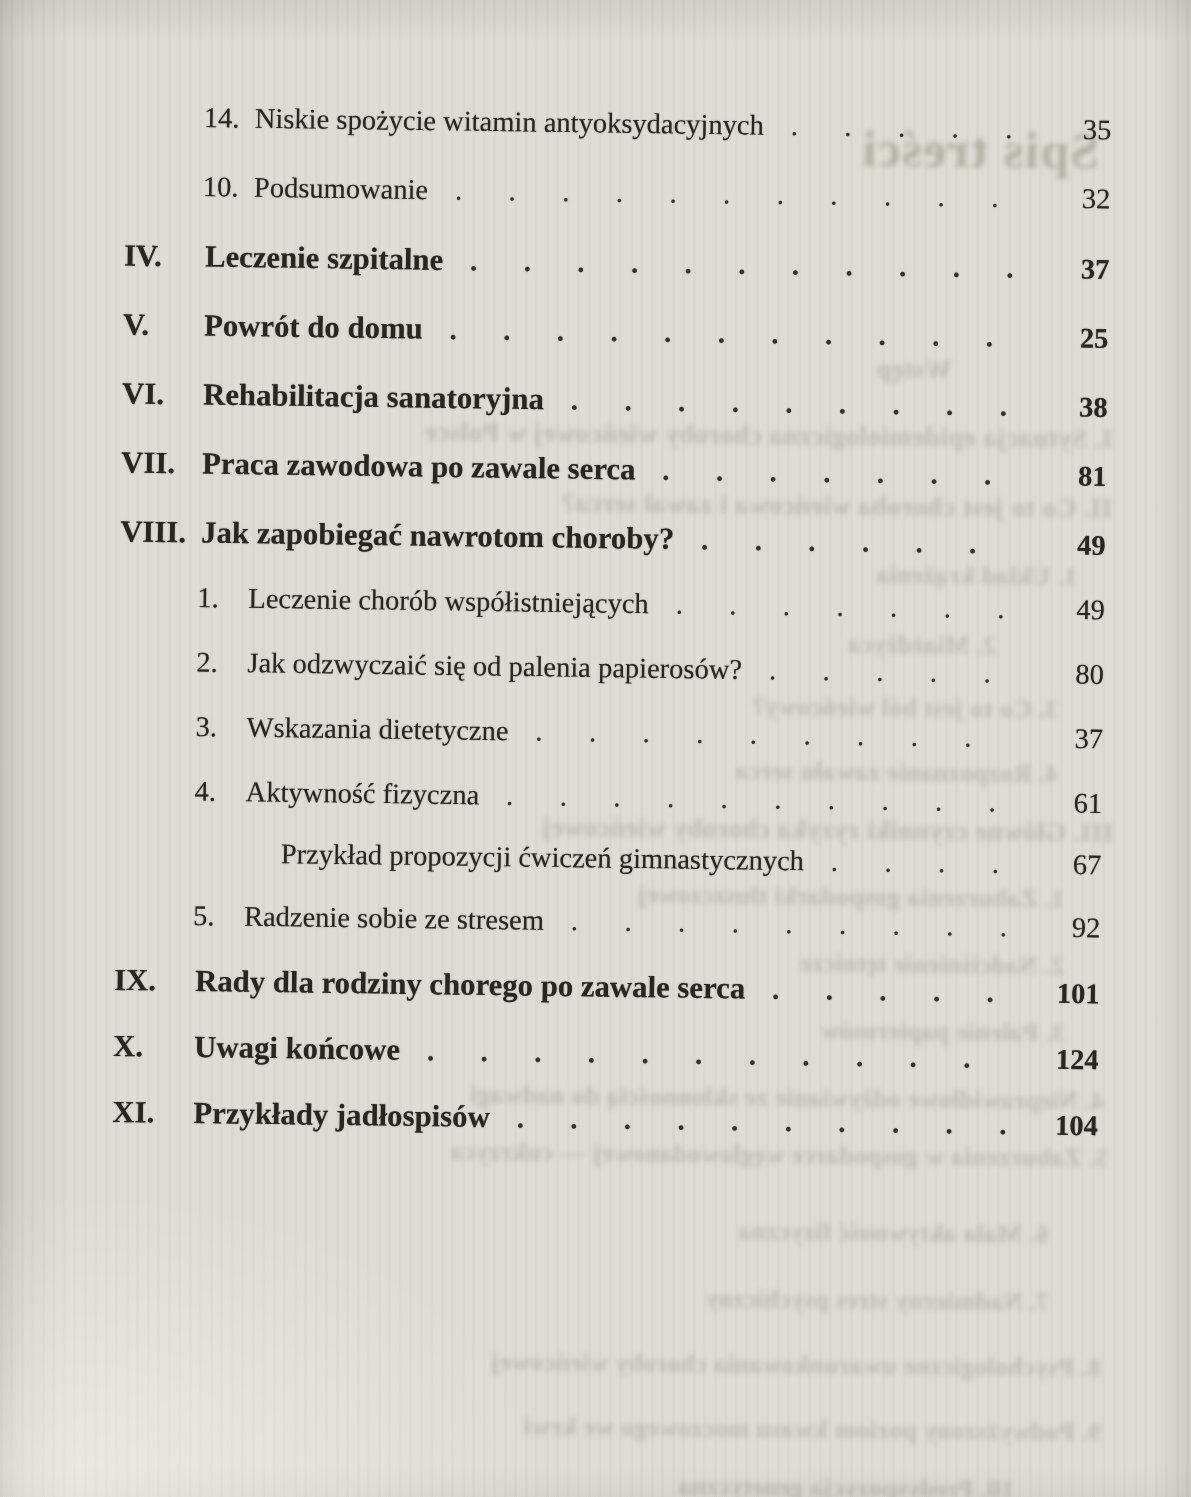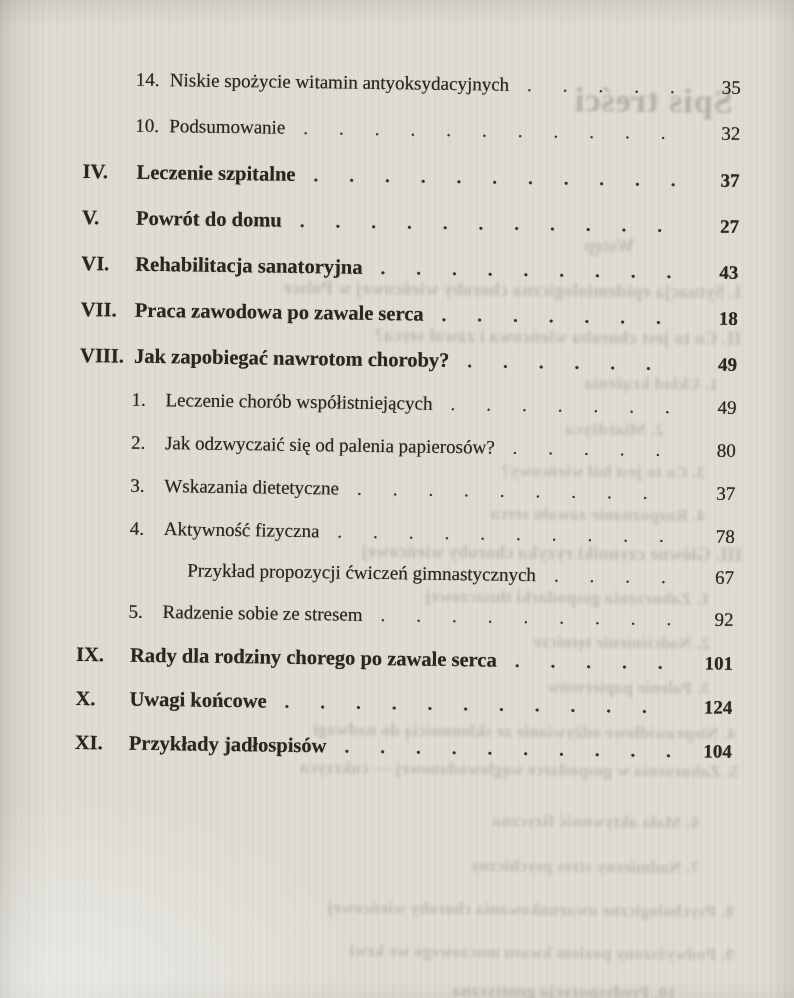--- a/index.html
+++ b/index.html
@@ -93,33 +93,33 @@
     <div class="row chapter">
     <span class="label">IV.</span>
     <span class="title">Leczenie szpitalne</span>
     <span class="leader"></span>
     <span class="pagenum">37</span>
   </div>
     <div class="row chapter">
     <span class="label">V.</span>
     <span class="title">Powrót do domu</span>
     <span class="leader"></span>
-    <span class="pagenum">27</span>
+    <span class="pagenum">25</span>
   </div>
     <div class="row chapter">
     <span class="label">VI.</span>
     <span class="title">Rehabilitacja sanatoryjna</span>
     <span class="leader"></span>
-    <span class="pagenum">43</span>
+    <span class="pagenum">38</span>
   </div>
     <div class="row chapter">
     <span class="label">VII.</span>
     <span class="title">Praca zawodowa po zawale serca</span>
     <span class="leader"></span>
-    <span class="pagenum">18</span>
+    <span class="pagenum">81</span>
   </div>
     <div class="row chapter">
     <span class="label">VIII.</span>
     <span class="title">Jak zapobiegać nawrotom choroby?</span>
     <span class="leader"></span>
     <span class="pagenum">49</span>
   </div>
     <div class="row sub">
     <span class="label">1.</span>
     <span class="title">Leczenie chorób współistniejących</span>
@@ -135,21 +135,21 @@
     <div class="row sub">
     <span class="label">3.</span>
     <span class="title">Wskazania dietetyczne</span>
     <span class="leader"></span>
     <span class="pagenum">37</span>
   </div>
     <div class="row sub">
     <span class="label">4.</span>
     <span class="title">Aktywność fizyczna</span>
     <span class="leader"></span>
-    <span class="pagenum">78</span>
+    <span class="pagenum">61</span>
   </div>
     <div class="row sub2">
     <span class="label"></span>
     <span class="title">Przykład propozycji ćwiczeń gimnastycznych</span>
     <span class="leader"></span>
     <span class="pagenum">67</span>
   </div>
     <div class="row sub">
     <span class="label">5.</span>
     <span class="title">Radzenie sobie ze stresem</span>

